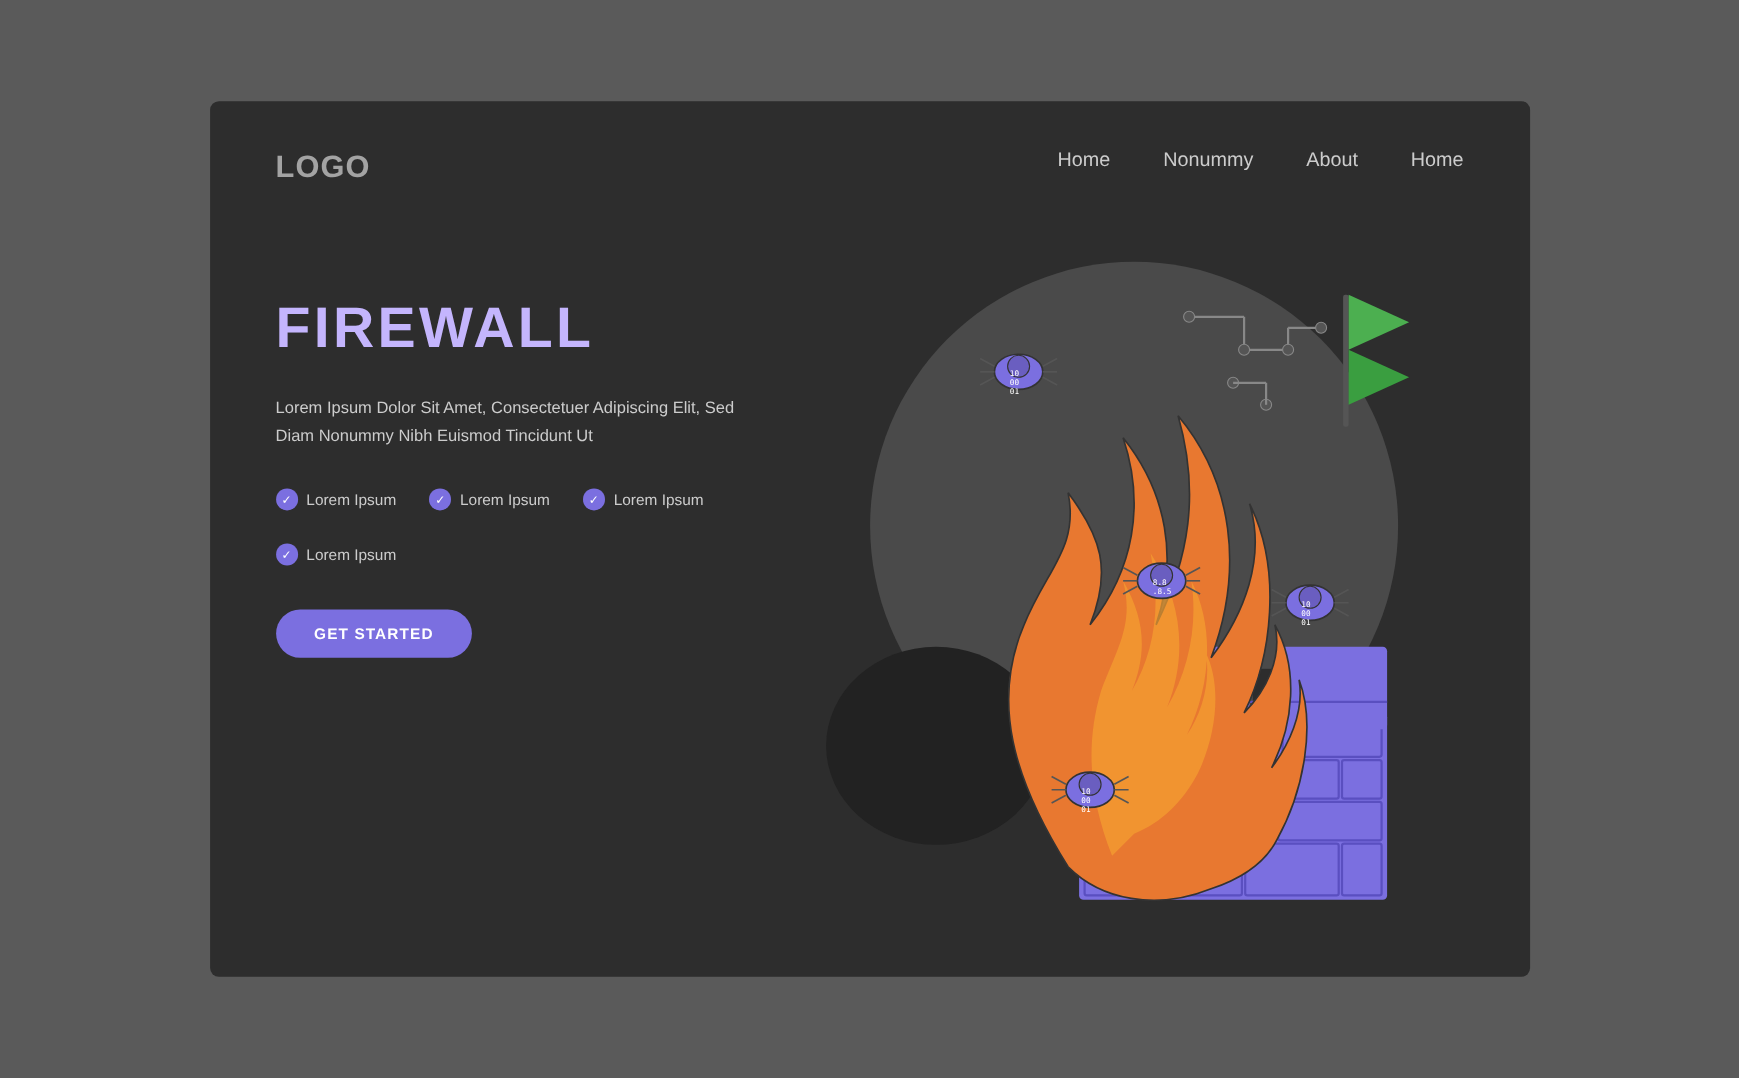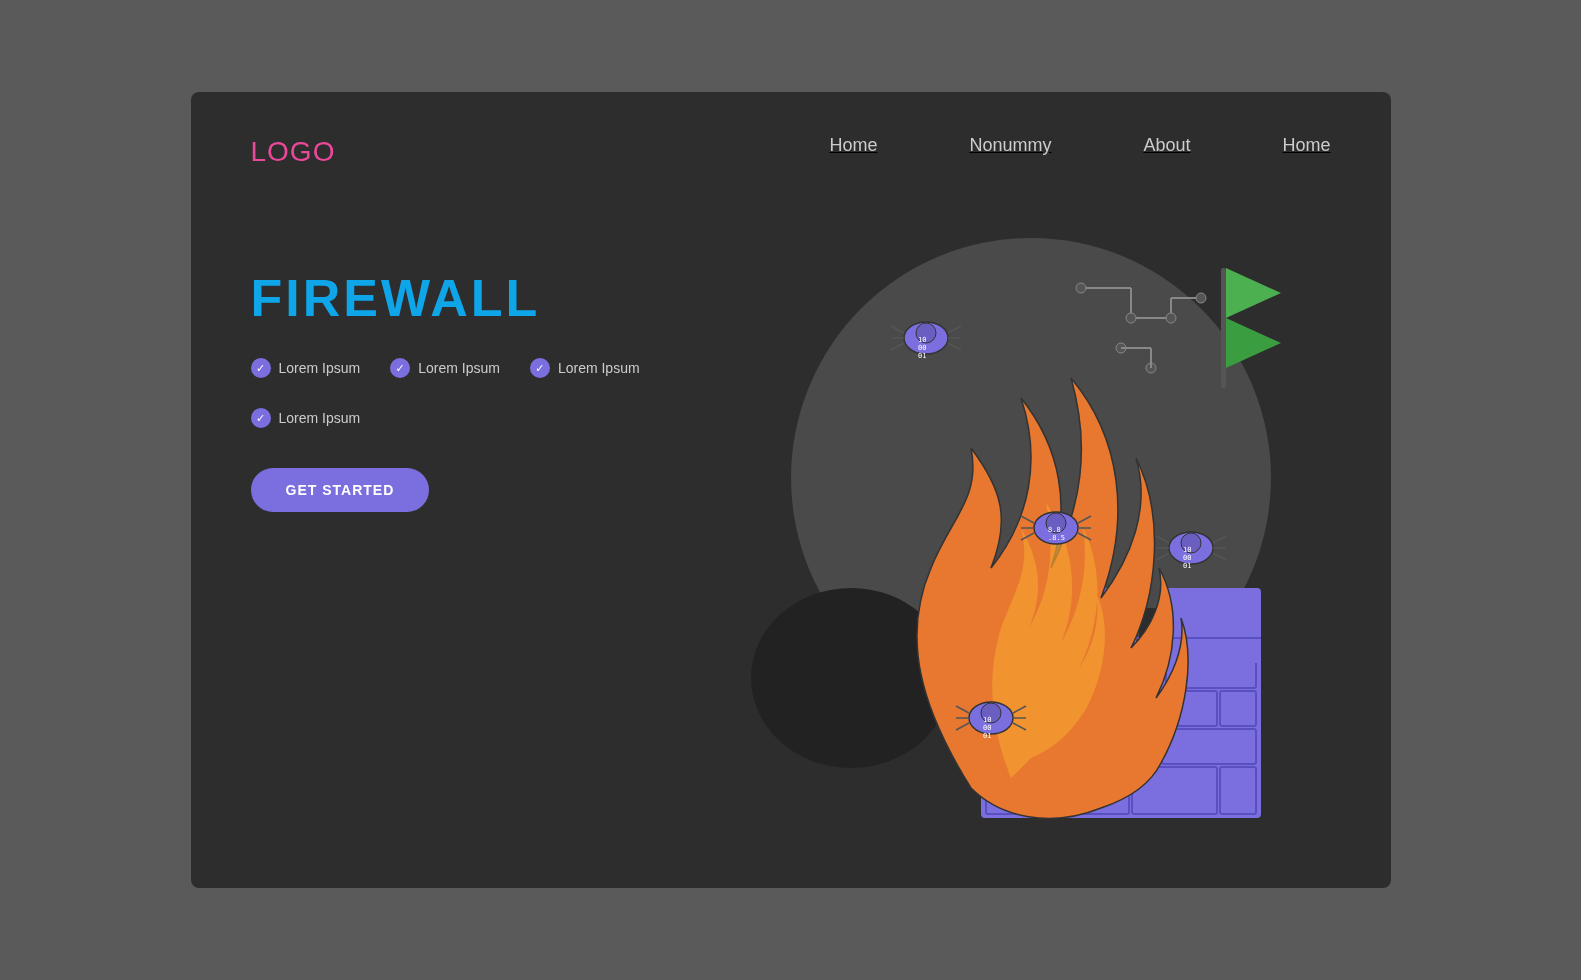--- a/index.html
+++ b/index.html
@@ -20,30 +20,29 @@
       min-height: 750px;
     }
     
     .header {
       display: flex;
       justify-content: space-between;
       align-items: center;
       padding: 30px 60px 20px 60px;
     }
     .logo {
-      color: #ec4899;
+      color: #a3a3a3;
       font-size: 28px;
-      font-weight: 400;
+      font-weight: 700;
       letter-spacing: 1px;
       margin-top: 14px;
     }
     .nav {
       display: flex;
-      gap: 92px;
-      text-decoration: underline;
+      gap: 48px;
     }
     .nav-item {
       color: #cccccc;
       font-size: 18px;
       cursor: pointer;
       text-decoration: none;
     }
 
     
     .main-content {
@@ -51,21 +50,21 @@
       align-items: flex-start;
       padding: 20px 60px 60px 60px;
       position: relative;
     }
     .left-content {
       flex: 1;
       padding-top: 60px;
       z-index: 2;
     }
     .hero-title {
-      color: #0ea5e9;
+      color: #c4b5fd;
       font-size: 52px;
       font-weight: 900;
       letter-spacing: 3px;
       margin-bottom: 30px;
     }
     .hero-description {
       color: #cccccc;
       font-size: 15px;
       line-height: 1.7;
       max-width: 420px;
@@ -158,20 +157,21 @@
       <a class="nav-item">Nonummy</a>
       <a class="nav-item">About</a>
       <a class="nav-item">Home</a>
     </nav>
   </div>
 
   <div class="main-content">
 
     <div class="left-content">
       <h1 class="hero-title">FIREWALL</h1>
+      <p class="hero-description">Lorem Ipsum Dolor Sit Amet, Consectetuer Adipiscing Elit, Sed Diam Nonummy Nibh Euismod Tincidunt Ut</p>
       <div class="checklist">
         <div class="check-item">
           <span class="check-icon">✓</span>
           <span>Lorem Ipsum</span>
         </div>
         <div class="check-item">
           <span class="check-icon">✓</span>
           <span>Lorem Ipsum</span>
         </div>
         <div class="check-item">

